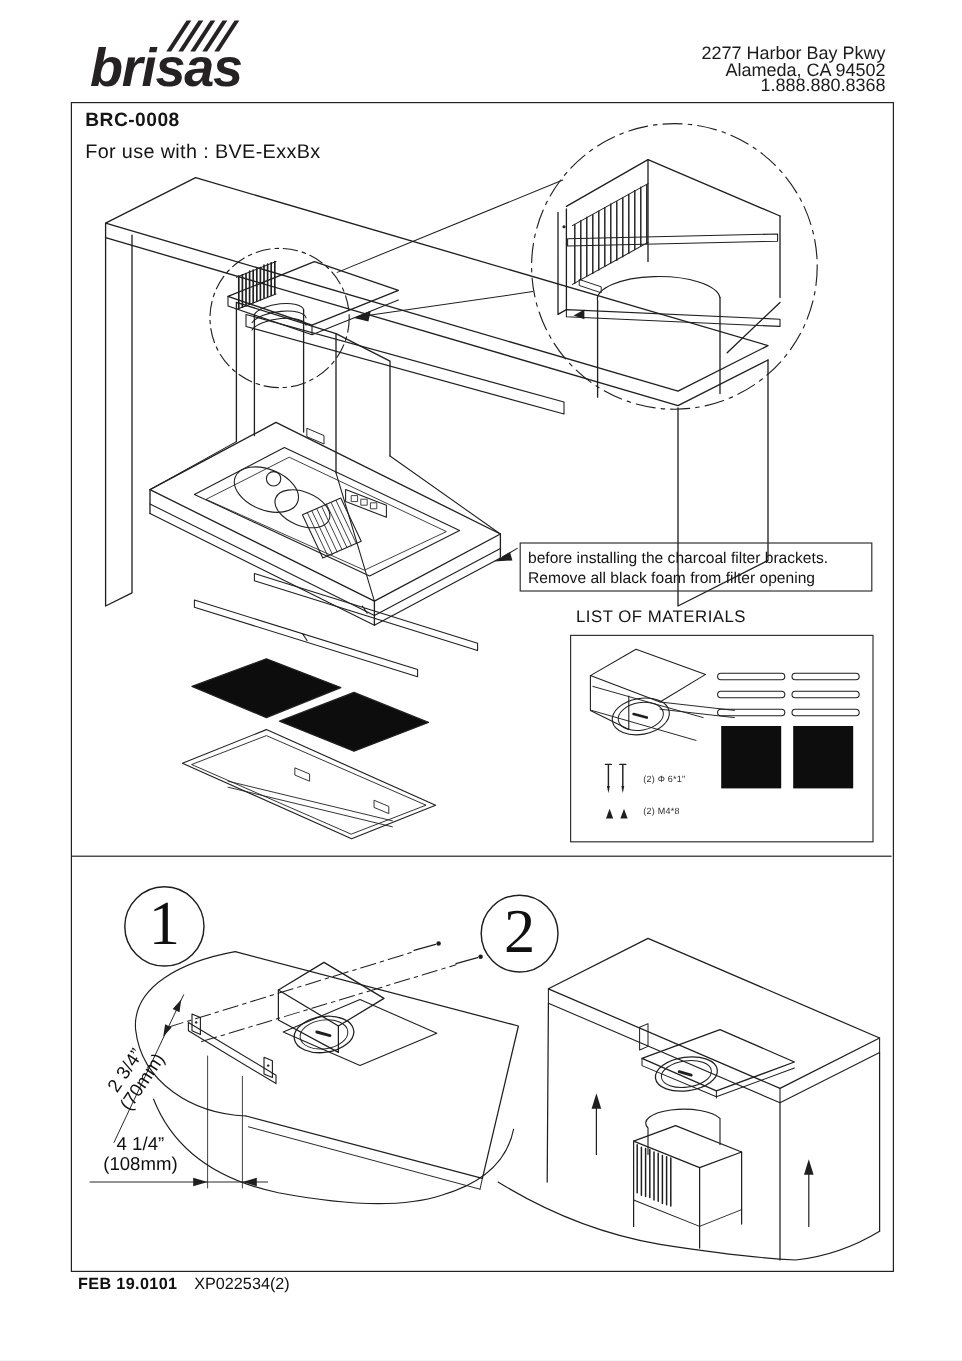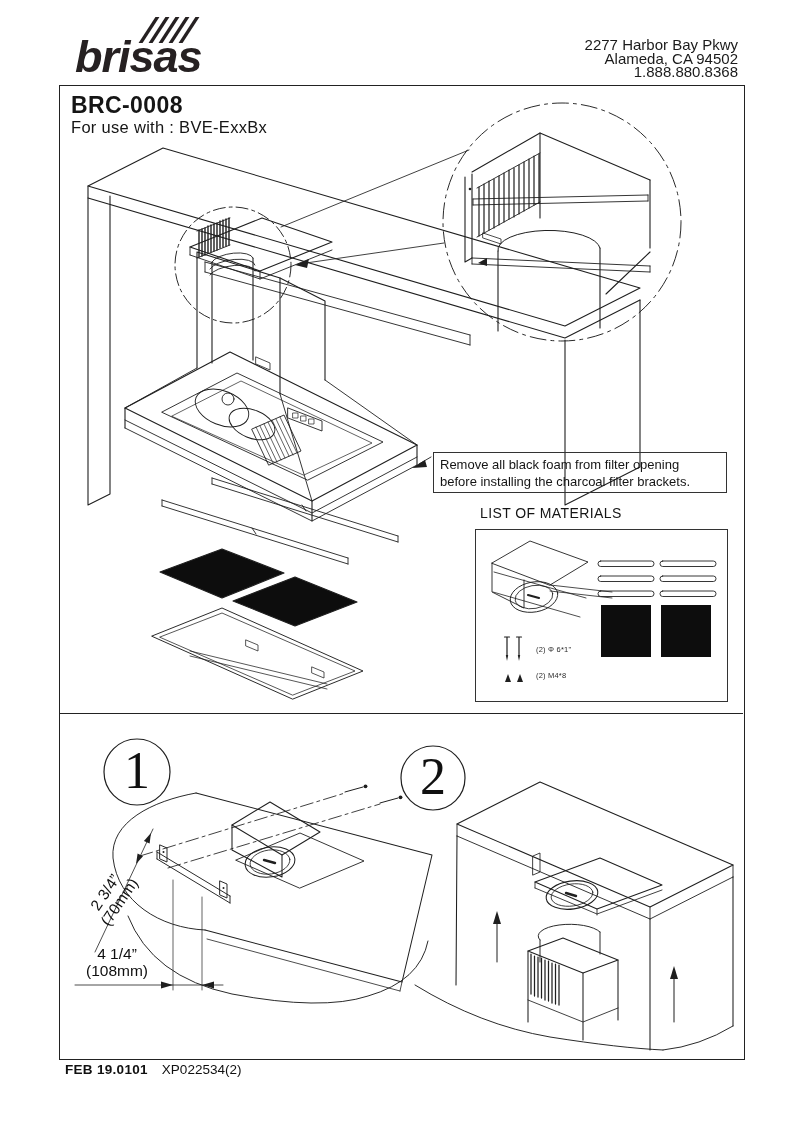--- a/index.html
+++ b/index.html
@@ -6,21 +6,21 @@
   .page{position:relative;width:802px;height:1134px;background:#fff;
         font-family:"Liberation Sans",sans-serif;color:#151515;overflow:hidden;}
   .abs{position:absolute;}
   svg{position:absolute;left:0;top:0;}
   .logo-word{font-size:45px;font-weight:bold;letter-spacing:-1px;color:#262122;line-height:1;}
   .logo-slashes{display:flex;gap:6px;}
   .logo-slashes span{display:block;width:4px;height:26px;background:#262122;transform:skewX(-33deg);}
   .addr{font-size:15px;line-height:13.5px;text-align:right;color:#1b1b1b;}
   .main-border{border:1.6px solid #222;}
   .divider{border-top:1.4px solid #222;}
-  .model{font-size:23px;font-weight:bold;letter-spacing:.4px;}
+  .model{font-size:16px;font-weight:bold;letter-spacing:.4px;}
   .foruse{font-size:16.5px;letter-spacing:.3px;}
   .notebox{border:1.3px solid #333;font-size:13px;line-height:17px;padding:3px 6px;white-space:nowrap;}
   .mat-title{font-size:14px;font-weight:normal;letter-spacing:.4px;}
   .matbox{border:1.3px solid #333;}
   .tinylabel{font-size:7.5px;color:#2a2a2a;letter-spacing:.2px;white-space:nowrap;}
   .stepnum{font-family:"Liberation Serif",serif;font-size:52px;text-align:center;color:#101010;}
   .dim{font-size:15.5px;color:#0f0f0f;white-space:nowrap;text-align:center;line-height:17px;}
   .footer{font-size:13.5px;color:#101010;white-space:nowrap;}
   .footer b{letter-spacing:.3px;}
   .footer .code{margin-left:14px;font-weight:normal;text-align:center;}
@@ -166,22 +166,22 @@
           <path d="M516.5,637 h5 M519,637 v19"></path>
           <polygon points="517.8,655 520.2,655 519,661" fill="#1f1f1f" stroke="none"></polygon>
           <polygon points="505,682 511,682 508,674" fill="#1f1f1f" stroke="none"></polygon>
           <polygon points="517,682 523,682 520,674" fill="#1f1f1f" stroke="none"></polygon>
         </g>
       </g>
     </g>
   </svg>
 
   <div class="abs notebox" style="left:433px;top:452px;width:294px;height:41px;box-sizing:border-box;">
+    <div>before installing the charcoal filter brackets.</div>
     <div>Remove all black foam from filter opening</div>
-    <div>before installing the charcoal filter brackets.</div>
   </div>
 
   <div class="abs mat-title" style="left:480px;top:505px;">LIST OF MATERIALS</div>
   <div class="abs matbox" style="left:475px;top:529px;width:253px;height:173px;box-sizing:border-box;"></div>
   <div class="abs tinylabel" style="left:536px;top:645px;">(2)  Φ 6*1"</div>
   <div class="abs tinylabel" style="left:536px;top:671px;">(2)  M4*8</div>
 
   <svg class="abs" style="left:60px;top:713px;" width="685" height="345" viewBox="60 713 685 345">
     <g stroke="#1f1f1f" stroke-width="1.05" fill="none" stroke-linecap="round" stroke-linejoin="round">
 

